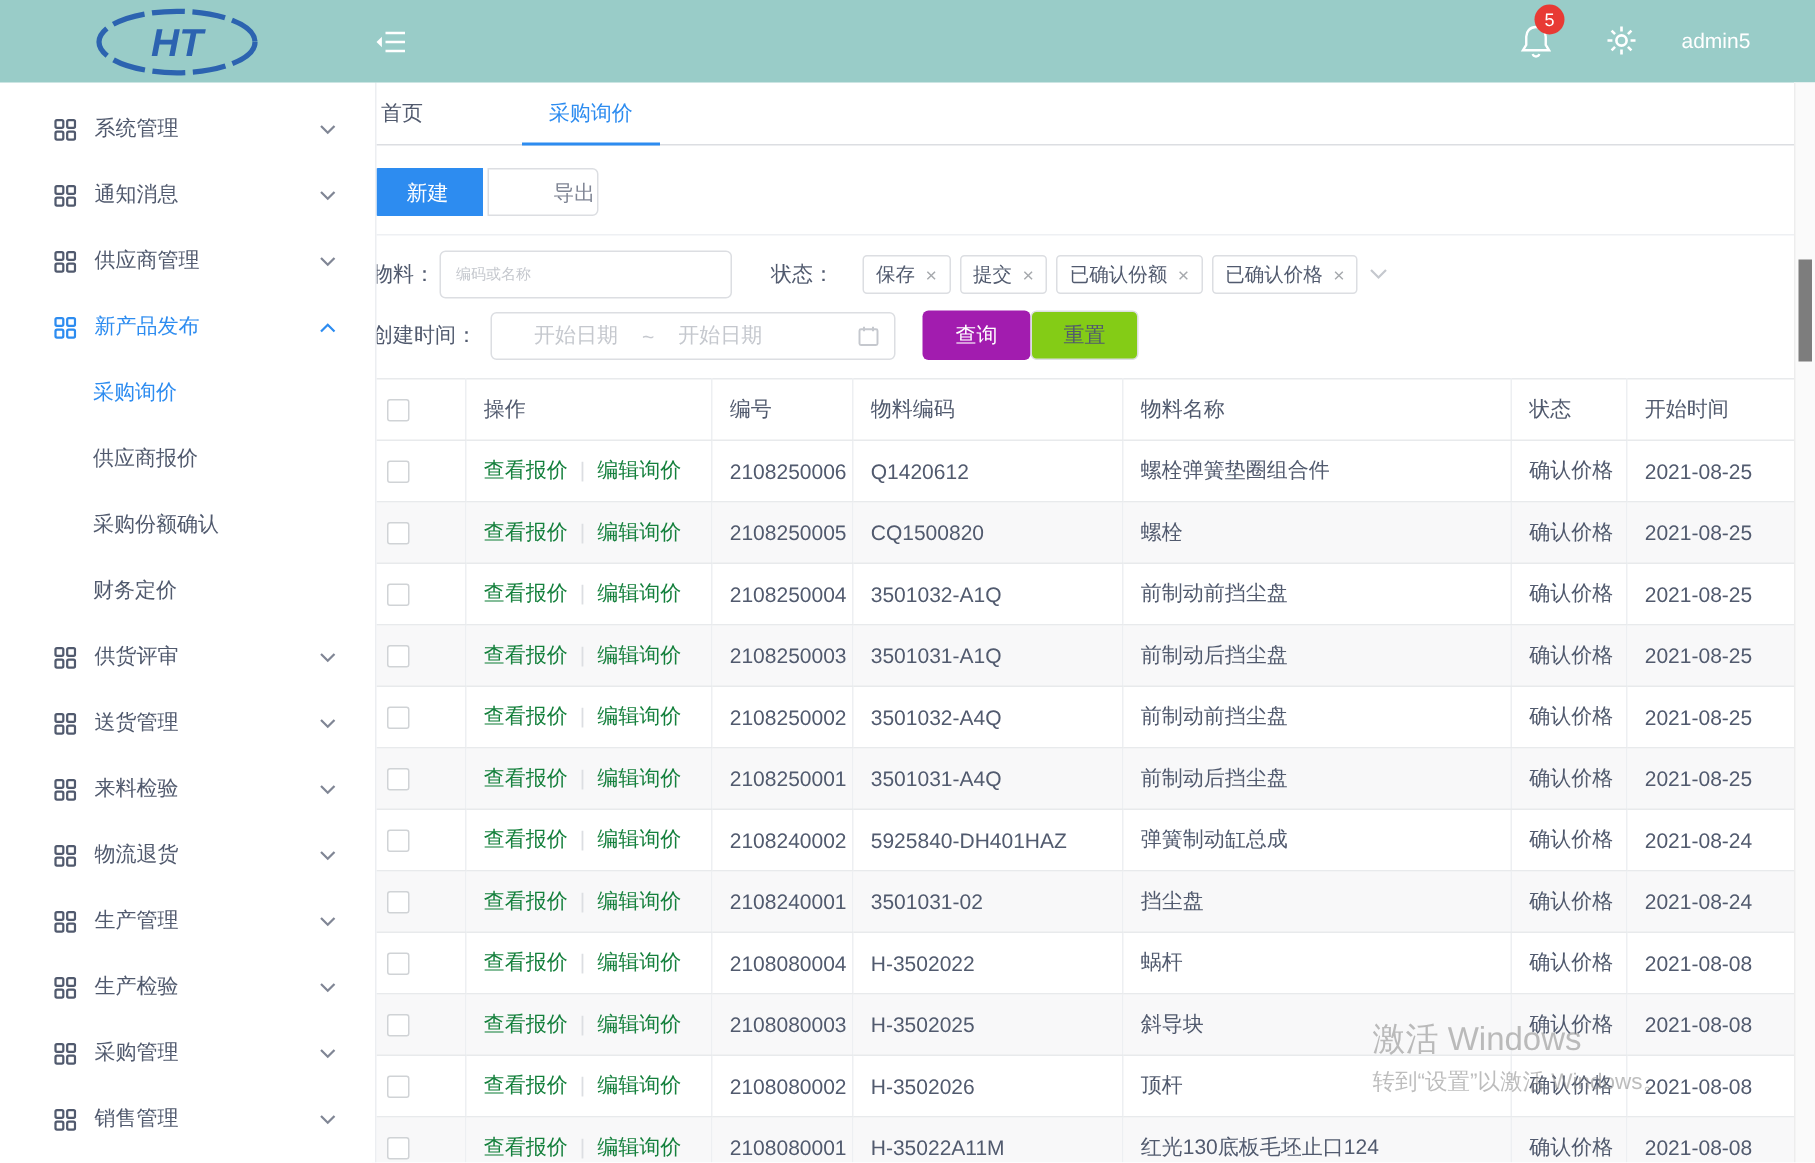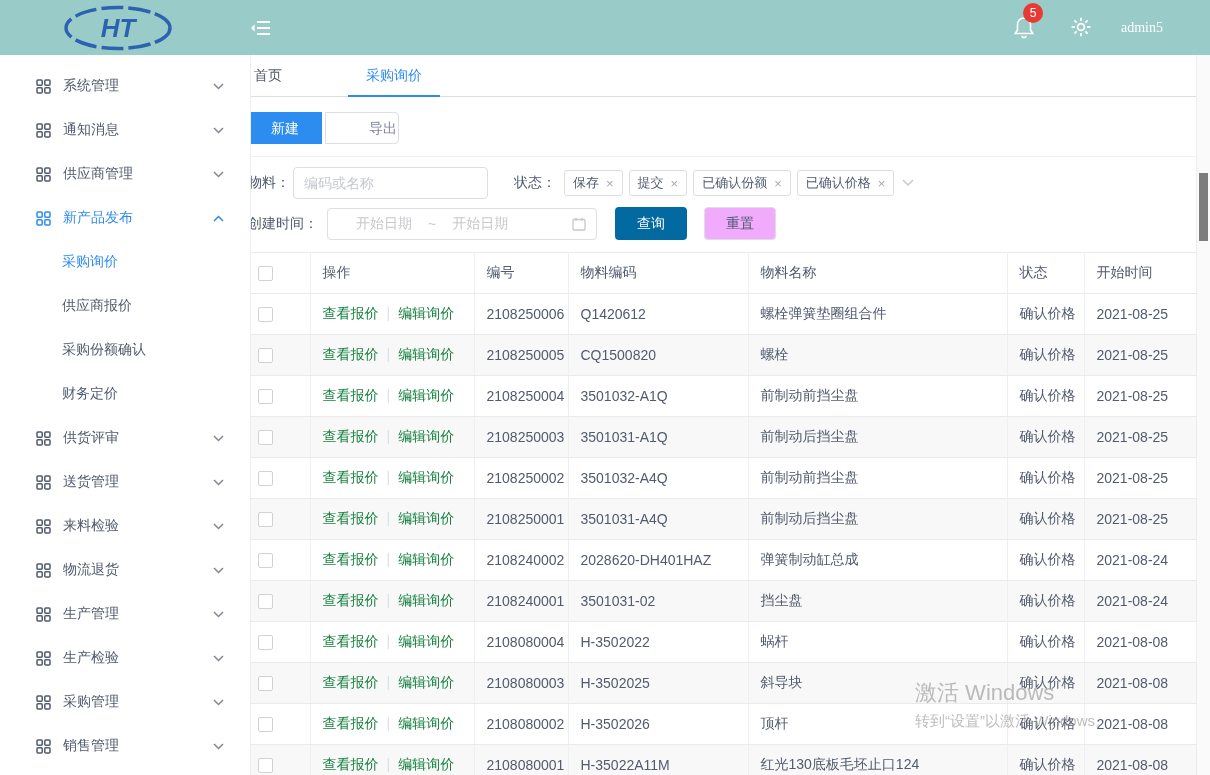--- a/index.html
+++ b/index.html
@@ -8,21 +8,21 @@
   body { position:relative; color:#515a6e; font-size:14px; }
 
   
   .header { position:absolute; left:0; top:0; width:1210px; height:55px; background:#99ccc8; z-index:10; }
   .logo-wrap { position:absolute; left:0; top:0; width:235px; height:55px; display:flex; align-items:center; justify-content:center; }
   .collapse-btn { position:absolute; left:250px; top:17px; width:22px; height:22px; cursor:pointer; display:flex; align-items:center; }
   .bell-wrap { position:absolute; left:1012px; top:15px; width:26px; height:26px; cursor:pointer; }
   .badge { position:absolute; left:1023px; top:3px; min-width:20px; height:20px; padding:0 5px;
     background:#e83a34; border-radius:10px; color:#fff; font-size:12px; line-height:20px; text-align:center; z-index:11; }
   .gear-wrap { position:absolute; left:1070px; top:16px; width:22px; height:22px; cursor:pointer; }
-  .username { position:absolute; left:1121px; top:0; height:55px; line-height:55px; color:#fff; font-size:14px; cursor:pointer;font-family:Liberation Serif, serif; }
+  .username { position:absolute; left:1121px; top:0; height:55px; line-height:55px; color:#fff; font-size:14px; cursor:pointer; }
 
   
   .sidebar { position:absolute; left:16px; top:55px; width:235px; height:720px; background:#fff;
     border-right:1px solid #eceef1; padding-top:9px; z-index:5; }
   .menu-item { height:44px; display:flex; align-items:center; padding-left:20px; position:relative;
     color:#515a6e; font-size:14px; cursor:pointer; }
   .menu-item .grid-icon { color:#515a6e; display:flex; }
   .menu-item .mlabel { margin-left:12px; }
   .menu-item .chev { position:absolute; right:26px; color:#808695; display:flex; }
   .menu-item .chev.up svg { transform:rotate(180deg); }
@@ -44,38 +44,38 @@
     background:#2d8cf0; color:#fff; border-radius:4px 0 0 4px; cursor:pointer; }
   .btn-export { display:inline-block; width:74px; height:32px; line-height:30px; text-align:center;
     background:#fff; color:#808695; border:1px solid #dcdee2; border-radius:0 4px 4px 0; margin-left:-1px;
     vertical-align:top; cursor:pointer;padding-left:42px; }
 
   .filters { padding:10px 0 12px 12px; }
   .frow { display:flex; align-items:center; }
   .frow + .frow { margin-top:8px; }
   .flabel { font-size:14px; color:#515a6e; white-space:nowrap; }
   .material-input { width:195px; height:32px; border:1px solid #dcdee2; border-radius:4px;
-    padding:0 10px; font-size:14px; color:#515a6e; margin-left:3px; outline:none; }
+    padding:0 10px; font-size:10px; color:#515a6e; margin-left:3px; outline:none; }
   .material-input::placeholder { color:#c5c8ce; }
   .status-label { margin-left:26px; }
-  .tags { display:flex; align-items:center; margin-left:8px; }
+  .tags { display:flex; align-items:center; margin-left:19px; }
   .tag { display:inline-flex; align-items:center; height:26px; padding:0 8px; border:1px solid #dcdee2;
     border-radius:3px; background:#fff; font-size:13px; color:#515a6e; margin-right:6px; cursor:default; }
   .tag .x { margin-left:7px; color:#a6a9ad; font-size:13px; cursor:pointer; }
   .sel-chev { color:#c5c8ce; display:flex; margin-left:2px; cursor:pointer; }
 
   .date-range { width:270px; height:32px; border:1px solid #dcdee2; border-radius:4px; display:flex;
     align-items:center; padding:0 10px; margin-left:9px; font-size:14px; color:#c5c8ce; cursor:pointer; }
   .date-range .ph1 { margin-left:18px; }
   .date-range .tilde { margin:0 16px; }
   .date-range .cal { margin-left:auto; display:flex; color:#c5c8ce; }
-  .btn-search { width:72px; height:33px; line-height:33px; text-align:center; background:#0369a1; color:#fff;
+  .btn-search { width:72px; height:33px; line-height:33px; text-align:center; background:#a21caf; color:#fff;
     border-radius:4px; margin-left:18px; cursor:pointer; }
-  .btn-reset { width:72px; height:33px; line-height:31px; text-align:center; background:#f0abfc; color:#515a6e;
-    border:1px solid #dcdee2; border-radius:4px; margin-left:17px; cursor:pointer; }
+  .btn-reset { width:72px; height:33px; line-height:31px; text-align:center; background:#84cc16; color:#515a6e;
+    border:1px solid #dcdee2; border-radius:4px; cursor:pointer; }
 
   
   .table-wrap { margin-left:12px; width:948px; overflow:hidden; }
   table { border-collapse:collapse; table-layout:fixed; width:1030px; }
   th, td { height:41px; padding:0 4px 0 12px; border-bottom:1px solid #e8eaec; border-right:1px solid #edeff2;
     font-size:14px; color:#515a6e; text-align:left; white-space:nowrap; overflow:hidden; }
   th { border-top:1px solid #e8eaec; font-weight:500; background:#fff;margin-top:36px; }
   th:last-child, td:last-child { border-right:none; }
   .cb-cell { padding-left:10px; }
   tbody tr:nth-child(even) td { background:#f8f8f9; }
@@ -508,21 +508,21 @@
     <td>前制动后挡尘盘</td>
     <td>确认价格</td>
     <td>2021-08-25</td>
   </tr>
           <tr>
     <td class="cb-cell"><span class="checkbox"></span></td>
     <td>
       <span class="op-link">查看报价</span><span class="op-sep">|</span><span class="op-link">编辑询价</span>
     </td>
     <td>2108240002</td>
-    <td>2028620-DH401HAZ</td>
+    <td>5925840-DH401HAZ</td>
     <td>弹簧制动缸总成</td>
     <td>确认价格</td>
     <td>2021-08-24</td>
   </tr>
           <tr>
     <td class="cb-cell"><span class="checkbox"></span></td>
     <td>
       <span class="op-link">查看报价</span><span class="op-sep">|</span><span class="op-link">编辑询价</span>
     </td>
     <td>2108240001</td>

